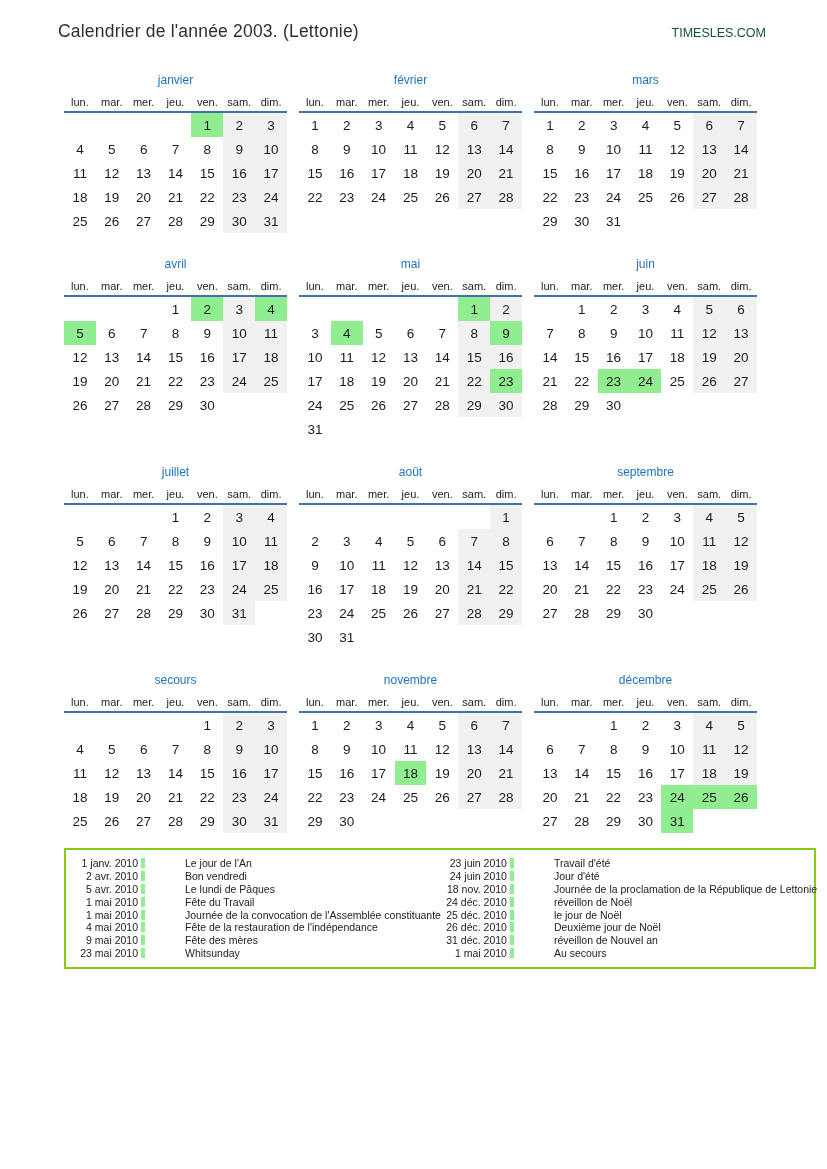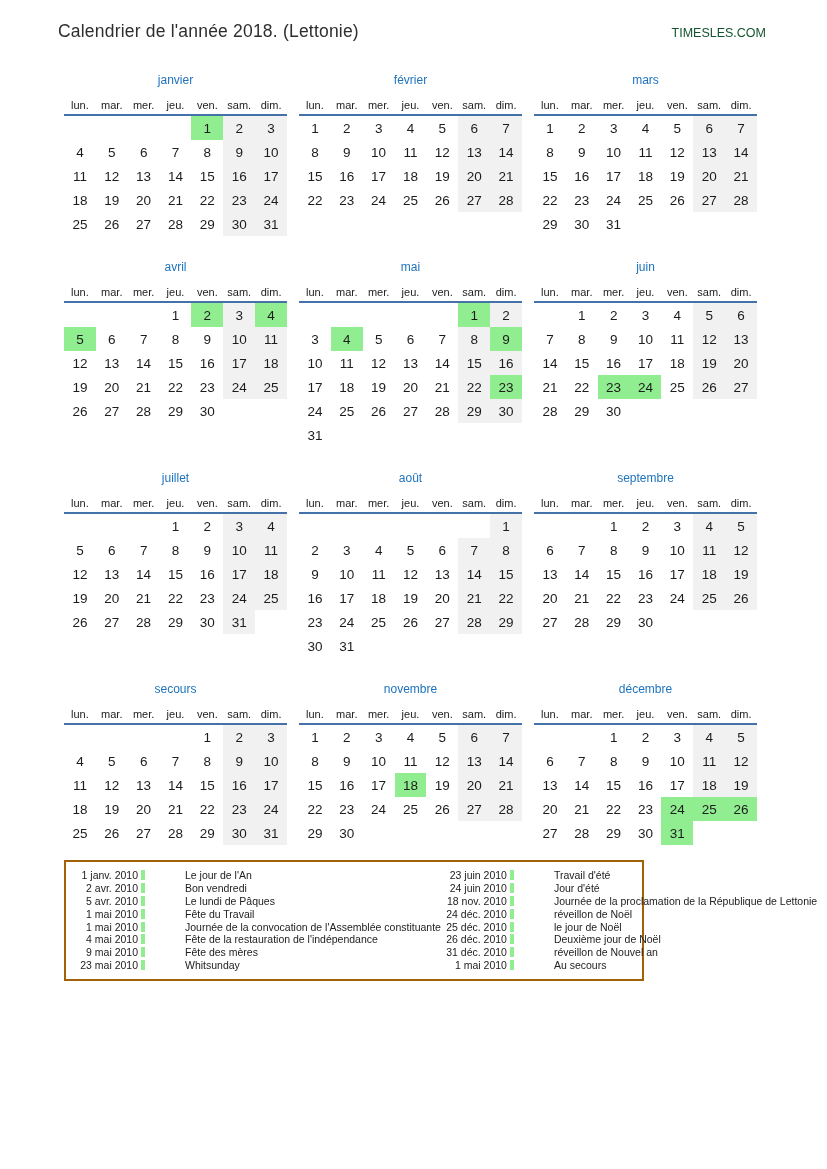--- a/index.html
+++ b/index.html
@@ -23,49 +23,49 @@
     column-gap: 12px; row-gap: 24px;
     margin: 31px 0 0 64px;
     align-items: start;
   }
   .m-title {
     text-align: center; font-size: 12px; color: #1e73be;
     margin: 0 0 9px 0; font-weight: normal; cursor: pointer;
   }
   .wdrow {
     display: grid; grid-template-columns: repeat(7, 1fr);
-    border-bottom: 2px solid #4472a8; padding-bottom: 3px; margin-top: 12px;
+    border-bottom: 2px solid #4472a8; padding-bottom: 3px;
   }
   .wd { text-align: center; font-size: 11px; color: #222222; }
   .days { display: grid; grid-template-columns: repeat(7, 1fr); }
   .day {
     height: 24px; display: flex; align-items: center; justify-content: center;
     font-size: 13.5px;
   }
   .day.weekend { background: #f1f1f1; }
   .day.holiday { background: #90ee90; }
 
   .legend {
-    margin: 15px 0 0 64px; width: 580px;
-    border: 2px solid #a16207;
+    margin: 15px 0 0 64px; width: 752px;
+    border: 2px solid #84cc16;
     padding: 7px 6px 8px 6px;
     display: flex; align-items: flex-start;
   }
   .lcol { display: flex; flex-direction: column; }
   .lcol.left { flex: 0 0 auto; min-width: 335px; }
   .lrow { display: flex; align-items: center; height: 12.8px; font-size: 10.5px; color: #222222; }
   .ldate { width: 66px; text-align: right; flex: 0 0 auto; white-space: nowrap; }
   .lbar { width: 4px; height: 10px; background: #90ee90; margin: 0 7px 0 3px; flex: 0 0 auto; }
   .llabel { white-space: nowrap; margin-left: 33px; }
 </style>
 </head>
 <body>
 
 <div class="header">
-  <div class="page-title">Calendrier de l'année 2018. (Lettonie)</div>
+  <div class="page-title">Calendrier de l'année 2003. (Lettonie)</div>
   <a class="site-link">TIMESLES.COM</a>
 </div>
 
 <div class="months">
   <div class="month">
     <div class="m-title">janvier</div>
     <div class="wdrow">
         <div class="wd">lun.</div>
         <div class="wd">mar.</div>
         <div class="wd">mer.</div>

